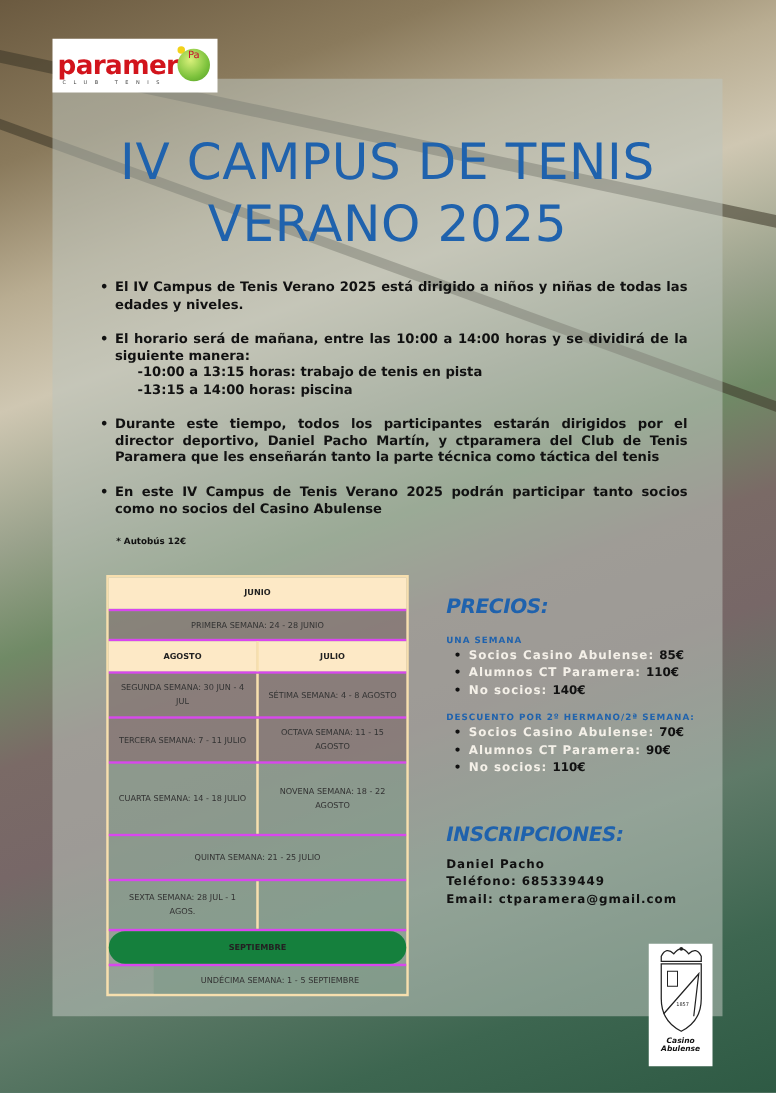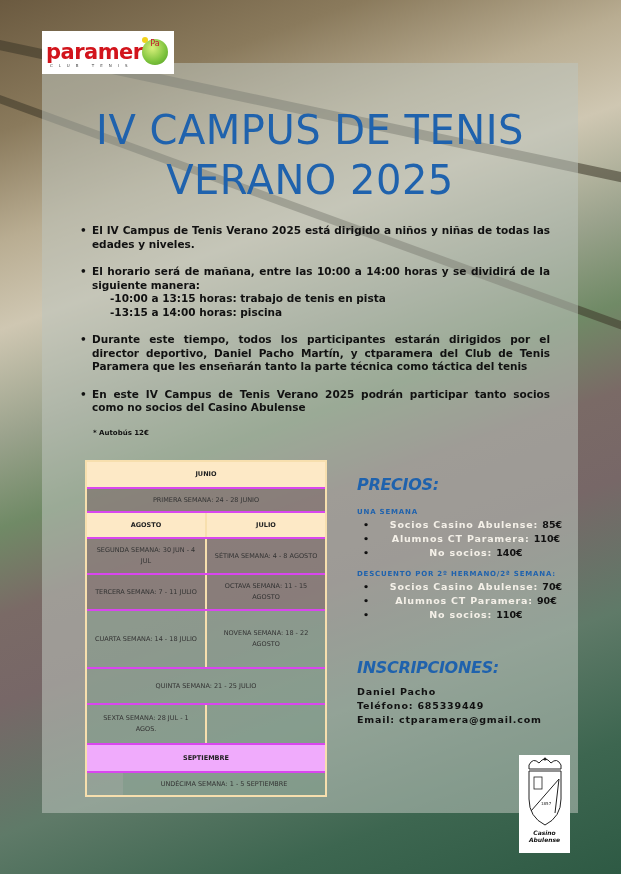--- a/index.html
+++ b/index.html
@@ -58,21 +58,21 @@
   .row { display:flex; border-bottom:2px solid #d946ef; }
   .row:last-child { border-bottom:none;margin-left:36px; }
   .cell { flex:1; display:flex; align-items:center; justify-content:center; text-align:center; padding:4px 6px; box-sizing:border-box; line-height:11px; }
   .cell + .cell { border-left:2px solid #f7dfae; }
   .hdr { background:#fde9c6; font-weight:bold; color:#222; }
   .dark { background:rgba(120,100,100,0.55); }
   .green { background:rgba(120,150,130,0.45); }
   .prices { position:absolute; left:357px; top:475px; width:220px; color:#111; }
   .h2 { color:#1f62ad; font-weight:bold; font-size:16px; letter-spacing:-0.3px;font-style:italic; }
   .lbl { color:#1f62ad; font-weight:bold; font-size:7px; letter-spacing:0.8px; margin-top:14px; margin-bottom:2px; }
-  .pl { position:relative; padding-left:18px; font-size:9.5px; font-weight:bold; letter-spacing:0.8px; line-height:14px;text-align:center; }
+  .pl { position:relative; padding-left:18px; font-size:9.5px; font-weight:bold; letter-spacing:0.8px; line-height:14px; }
   .pl::before { content:"•"; position:absolute; left:6px; top:0; }
   .pl .name { color:#f4f0e8; }
   .pl .val { color:#111; letter-spacing:0; }
   .insc { position:absolute; left:357px; top:658px; width:220px; }
   .contact { font-size:9.5px; font-weight:bold; color:#111; letter-spacing:0.8px; line-height:14px; margin-top:8px; }
   .casino {
     position:absolute; left:519px; top:755px; width:51px; height:98px; background:#fff;
     display:flex; flex-direction:column; align-items:center; justify-content:flex-start;
   }
   .casino-text { font-size:6px; font-weight:bold; font-style:italic; color:#111; text-align:center; line-height:7px; margin-top:2px; }
@@ -134,21 +134,21 @@
     <div class="cell green">NOVENA SEMANA: 18 - 22 AGOSTO</div>
   </div>
   <div class="row" style="height:34px;">
     <div class="cell green">QUINTA SEMANA: 21 - 25 JULIO</div>
   </div>
   <div class="row" style="height:38px;">
     <div class="cell green">SEXTA SEMANA: 28 JUL - 1 AGOS.</div>
     <div class="cell green"></div>
   </div>
   <div class="row" style="height:26px;">
-      <div class="cell hdr" style="background:#f0abfc;">SEPTIEMBRE</div>
+      <div class="cell hdr" style="background:#15803d;border-radius:13px;">SEPTIEMBRE</div>
     </div>
   <div class="row" style="height:22px;">
       <div class="cell green">UNDÉCIMA SEMANA: 1 - 5 SEPTIEMBRE</div>
     </div>
 </div>
 
 <div class="prices">
   <div class="h2">PRECIOS:</div>
   <div class="lbl">UNA SEMANA</div>
   <div class="pl"><span class="name">Socios Casino Abulense:</span> <span class="val">85€</span></div>

